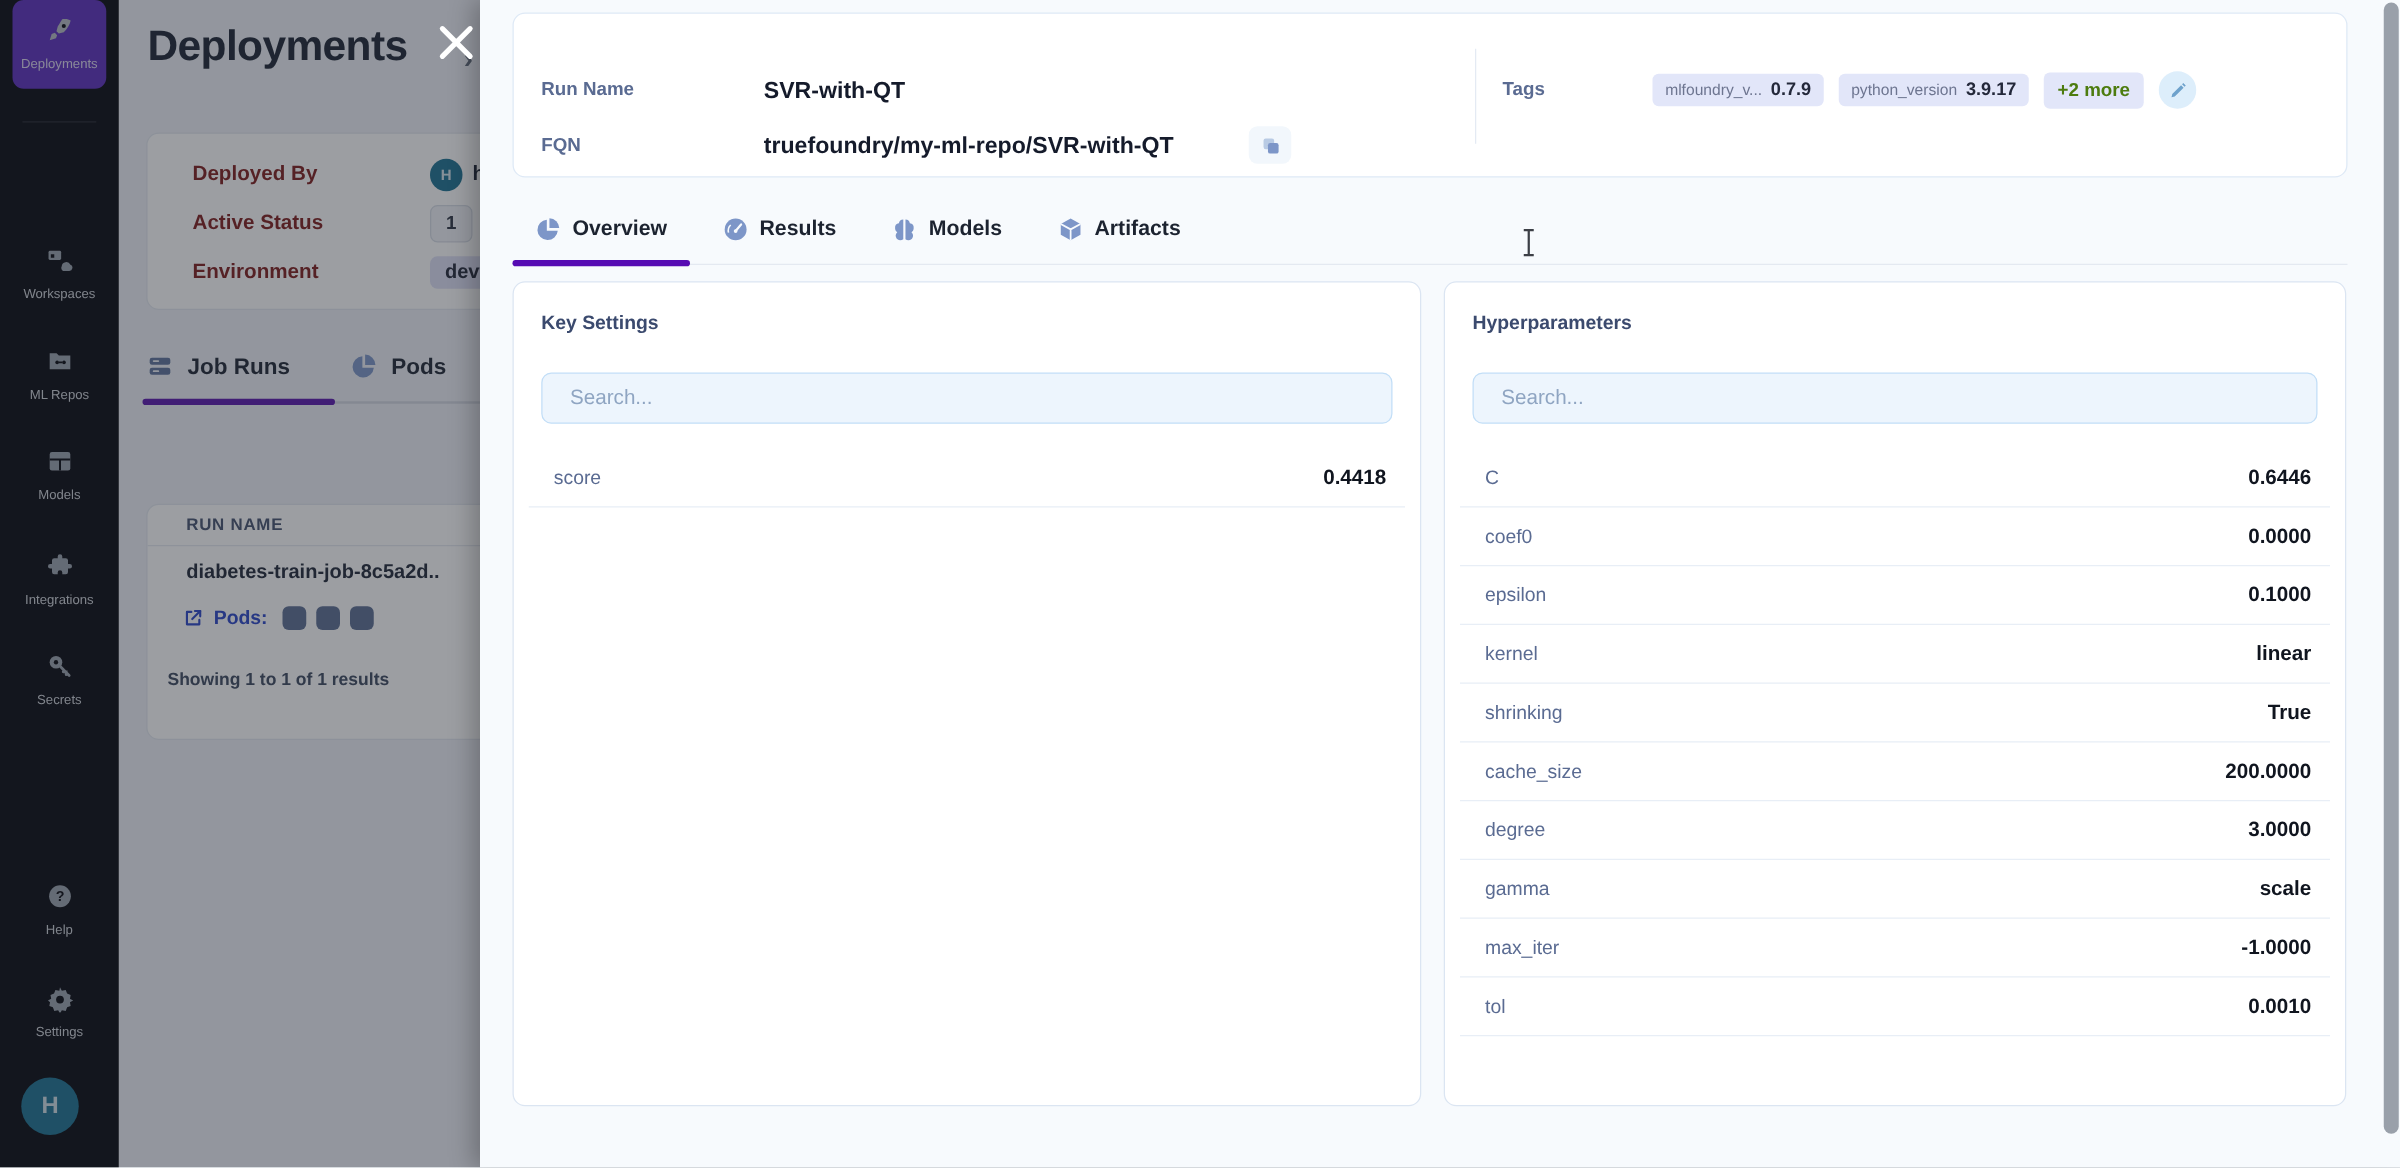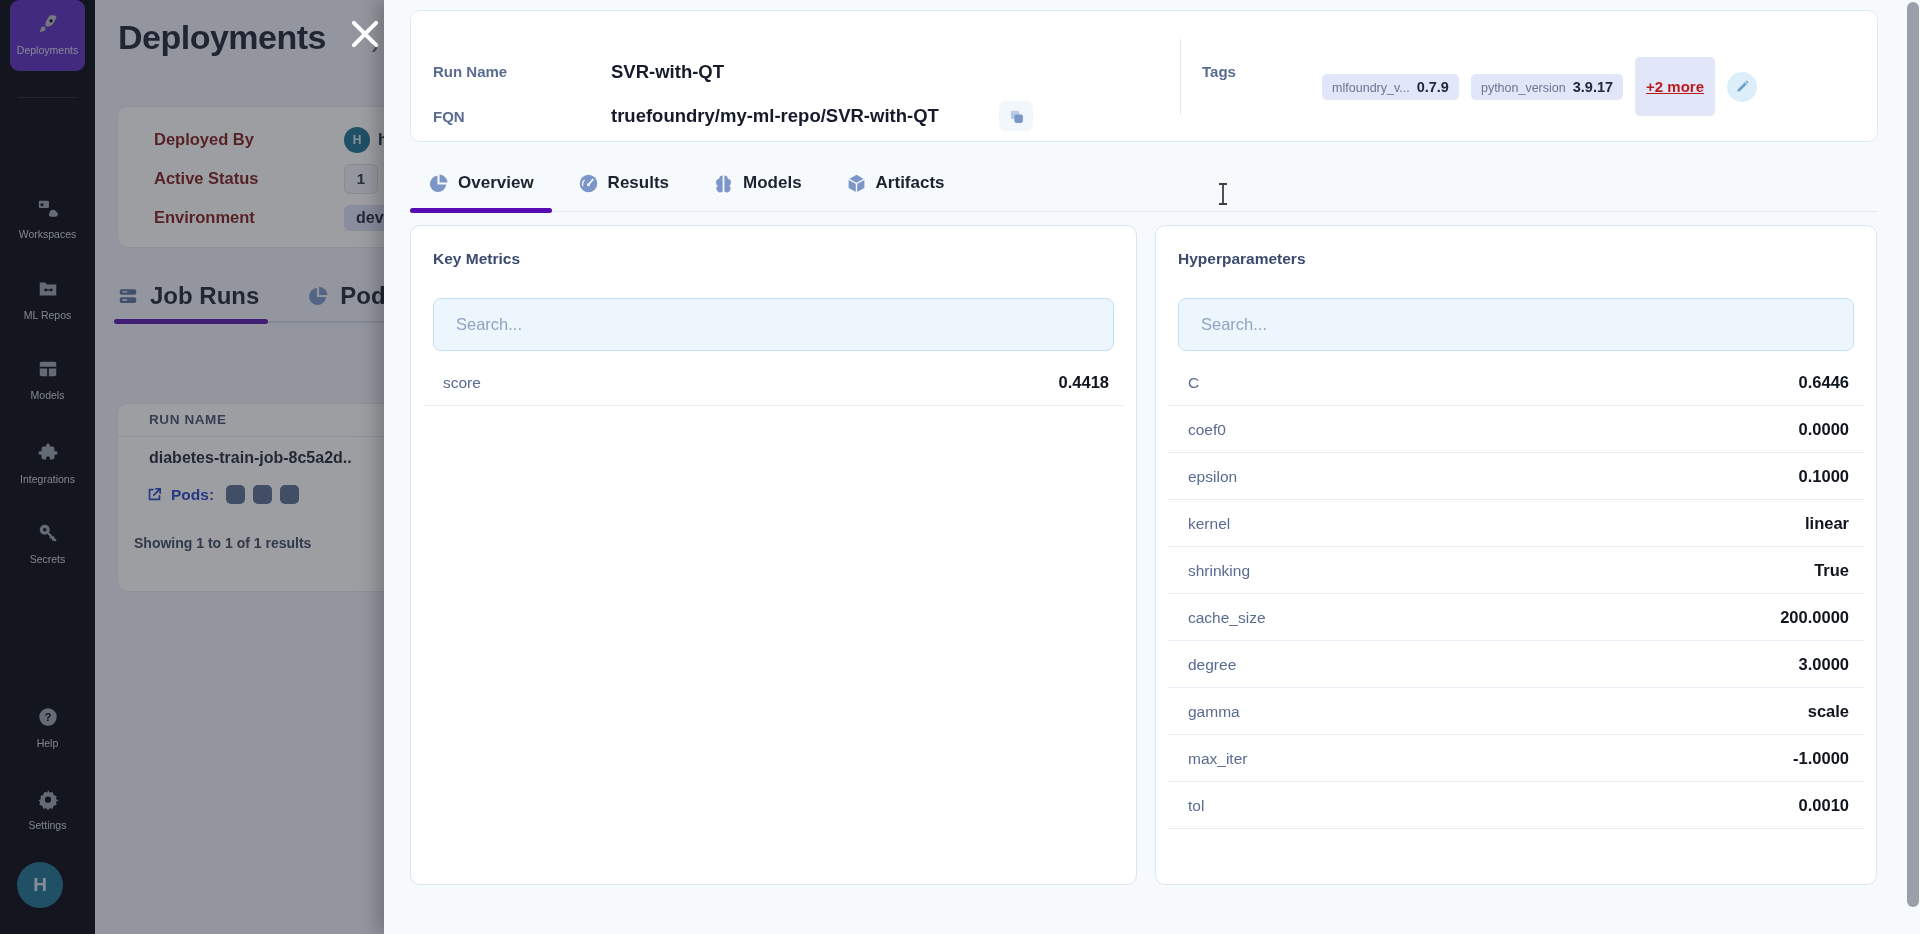--- a/index.html
+++ b/index.html
@@ -34,21 +34,21 @@
   .deployer-name { font-size:16.5px; font-weight:700; color:#1d2433; }
   .count-badge { width:34px; height:30px; background:#f1f3f7; border:1px solid #d7dce6; border-radius:6px;
     display:flex; align-items:center; justify-content:center; font-size:15px; font-weight:600; color:#2c3342; }
   .pause-badge { margin-left:8px; width:58px; height:30px; background:#d9c89c; border-radius:6px;
     display:flex; align-items:center; padding-left:13px; gap:4px; }
   .pause-badge i { display:block; width:4px; height:13px; background:#40361c; border-radius:1px; }
   .env-badge { background:#dfe1f6; border-radius:6px; padding:4px 12px; font-size:16px; font-weight:600; color:#23283a; }
 
   .page-tabs { position:absolute; left:22px; top:282px; width:700px; height:42px; }
   .page-tabs .tabs { display:flex; gap:48px; }
-  .ptab { display:flex; align-items:center; gap:11px; font-size:24px; font-weight:700; color:#1e2533; cursor:pointer;justify-content:space-between; }
+  .ptab { display:flex; align-items:center; gap:11px; font-size:18px; font-weight:700; color:#1e2533; cursor:pointer;justify-content:space-between; }
   .ptab svg { width:22px; height:22px; }
   .ptab-line { position:absolute; left:0; top:39px; width:700px; height:2px; background:#d3d8e2; }
   .ptab-underline { position:absolute; left:-3px; top:37px; width:154px; height:5px; border-radius:3px; background:#5a17ad; }
 
   .table-card { position:absolute; left:22px; top:403px; width:650px; height:189px; background:#fff;
     border:1px solid #e3e8f0; border-radius:10px; }
   .run-col-header { position:absolute; left:31px; top:8px; font-size:13.5px; font-weight:700;
     letter-spacing:0.6px; color:#46536f; }
   .table-divider { position:absolute; left:0; top:32px; width:100%; height:1px; background:#e6eaf1; }
   .run-name { position:absolute; left:31px; top:45px; font-size:16px; font-weight:700; color:#1f2737; cursor:pointer; }
@@ -73,37 +73,37 @@
   .hdr-label { position:absolute; font-size:15px; font-weight:600; color:#5a6b92; }
   .hdr-value { position:absolute; font-size:18.5px; font-weight:700; color:#151b2b; }
   .copy-btn { position:absolute; left:588px; top:90px; width:34px; height:30px; border:none; background:#f2f7fc;
     border-radius:7px; cursor:pointer; display:flex; align-items:center; justify-content:center; }
   .copy-btn svg { width:17px; height:17px; }
   .hdr-divider { position:absolute; left:769px; top:28px; width:1px; height:76px; background:#e4eaf3; }
   .tag-group { position:absolute; right:120px; top:46px; display:flex; align-items:center; gap:12px; }
   .tag-chip { background:#e2e6f9; border-radius:5px; padding:5px 10px; display:flex; align-items:baseline; gap:7px; cursor:default; }
   .tag-key { font-size:12.5px; color:#6d7590; }
   .tag-val { font-size:14.5px; font-weight:700; color:#23283a; }
-  .more-tags { background:#e2e6f9; border-radius:5px; padding:21px 11px; font-size:15px; font-weight:700;
-    color:#b91c1c; text-decoration:underline; cursor:pointer; }
+  .more-tags { background:#e2e6f9; border-radius:5px; padding:6px 11px; font-size:15px; font-weight:700;
+    color:#4d7c0f; cursor:pointer; }
   .edit-btn { width:30px; height:30px; border-radius:50%; border:none; background:#ddeefb; cursor:pointer;
     display:flex; align-items:center; justify-content:center; }
   .edit-btn svg { width:15px; height:15px; }
 
   .drawer-tabs { position:absolute; left:26px; top:155px; width:1468px; height:57px; border-bottom:1.5px solid #e4e9f1; display:flex; }
   .dtab { position:relative; display:flex; align-items:center; gap:9px; padding:0 18px; margin-right:8px;
     font-size:17px; font-weight:700; color:#1c2330; cursor:pointer; }
   .dtab svg { width:21px; height:21px; }
   .dtab .tab-underline { position:absolute; left:0; right:0; bottom:-2px; height:5px; border-radius:3px; background:#560bb3; }
 
   .panel-card { position:absolute; top:225px; height:660px; background:#fff; border:1px solid #dbe5f2; border-radius:10px; }
   #key-metrics { left:26px; width:727px; }
   #hyperparams { left:771px; width:722px; }
   .panel-title { position:absolute; left:22px; top:24px; font-size:15.5px; font-weight:700; color:#3b4a6e; }
-  .search-box { position:absolute; left:22px; right:22px; top:72px; height:53px; }
+  .search-box { position:absolute; left:22px; right:22px; top:72px; height:41px; }
   .search-box input { width:100%; height:100%; background:#edf5fd; border:1.5px solid #c2def7; border-radius:8px;
     padding:0 22px; font-size:16.5px; color:#32415c; font-family:inherit; outline:none; }
   .search-box input::placeholder { color:#8fa5c2; }
   .kv-rows { position:absolute; left:0; right:0; top:133px; }
   .kv-row { position:relative; height:47px; display:flex; align-items:center; justify-content:space-between; padding:0 27px 0 32px; }
   .kv-row::after { content:""; position:absolute; left:12px; right:12px; bottom:0; height:1.5px; background:#e8eef6; }
   .kv-key { font-size:15.5px; color:#5a6b92;text-align:center; }
   .kv-val { font-size:16.5px; font-weight:800; color:#10151f; }
 
   .scroll-thumb { position:absolute; left:1523px; top:2px; width:12px; height:905px; border-radius:6px; background:#99a0aa; cursor:pointer; }
@@ -329,21 +329,21 @@
             <svg viewBox="0 0 24 24">
               <path d="M12 2 21 7v10l-9 5-9-5V7z" fill="#7d96c8"></path>
               <path d="M12 12v10M3 7l9 5 9-5" stroke="#f7fafd" stroke-width="1.6" fill="none"></path>
             </svg>
           </span>
                  <span>Artifacts</span>
         </div>
       </div>
 
     <section class="panel-card" id="key-metrics">
-      <div class="panel-title">Key Metrics</div>
+      <div class="panel-title">Key Settings</div>
       <div class="search-box">
         <input type="text" placeholder="Search..." style="">
       </div>
       <div class="kv-rows" id="metric-rows">
           <div class="kv-row">
             <span class="kv-key">score</span>
                    <span class="kv-val">0.4418</span>
           </div>
         </div>
     </section>

